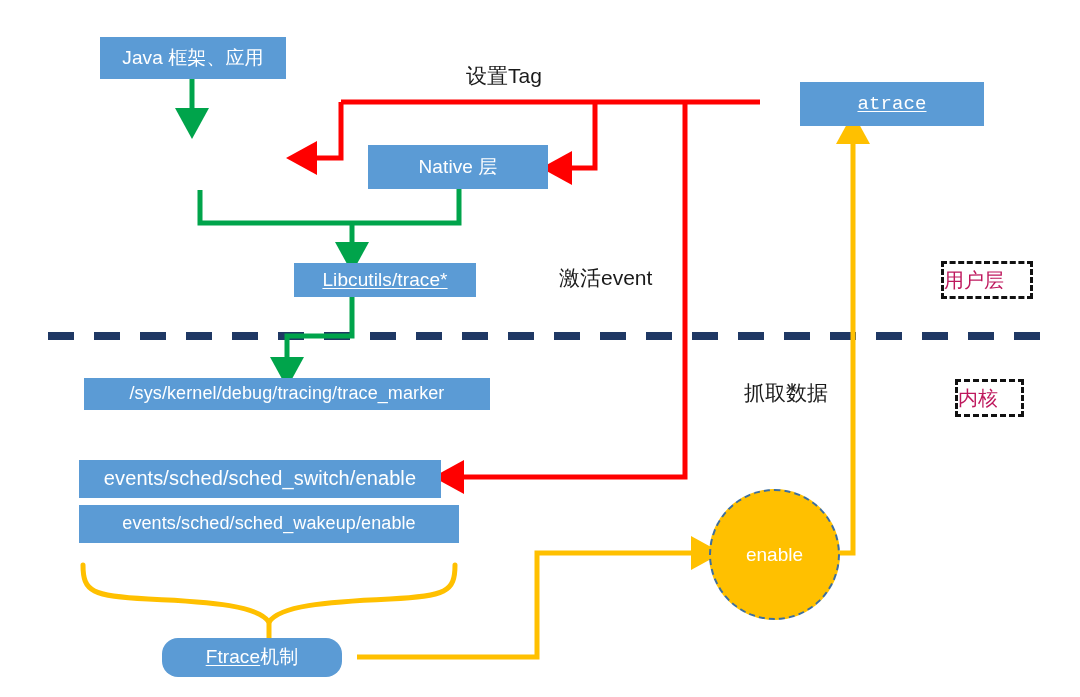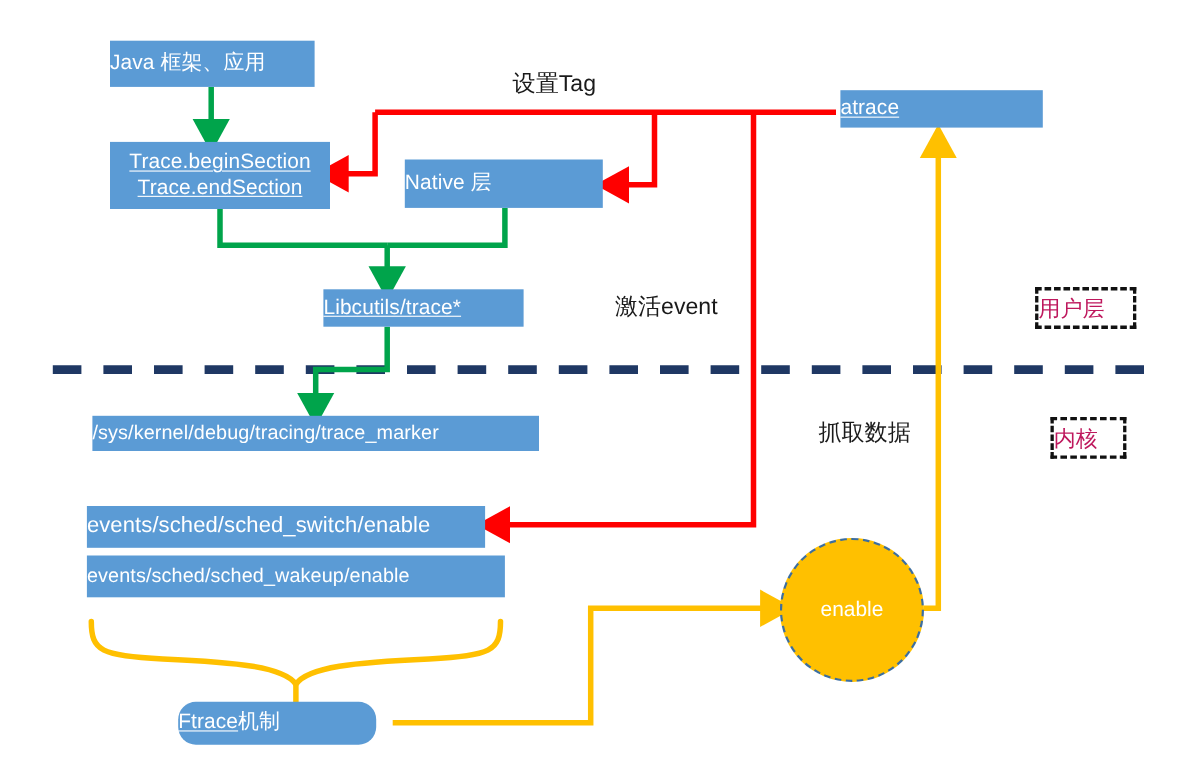--- a/index.html
+++ b/index.html
@@ -26,21 +26,21 @@
     height: 697px;
     pointer-events: none;
   }
   .node {
     position: absolute;
     box-sizing: border-box;
     background: #5B9BD5;
     color: #ffffff;
     display: flex;
     align-items: center;
-    justify-content: flex-start;
+    justify-content: center;
     text-align: center;
     line-height: 1.18;
     font-size: 19px;
     letter-spacing: .1px;
     white-space: nowrap;
     z-index: 3;
   }
   .node .ul {
     text-decoration: underline;
     text-decoration-color: #ffffff;
@@ -124,30 +124,26 @@
 
     <path d="M 357 657 L 537 657 L 537 553 L 707 553" fill="none" stroke="#FFC000" stroke-width="5" marker-end="url(#yh)"></path>
 
     <path d="M 840 553 L 853 553 L 853 128" fill="none" stroke="#FFC000" stroke-width="5" marker-end="url(#yh)"></path>
   </svg>
 
   <div class="node" style="left:100px; top:37px; width:186px; height:42px;">
     <span>Java 框架、应用</span>
   </div>
 
-  <div class="node" style="left:100px; top:129px; width:200px; height:61px; flex-direction:column; justify-content:center;">
-    <span class="line ul">Trace.beginSection</span>
-    <span class="line ul">Trace.endSection</span>
-  </div>
 
   <div class="node" style="left:368px; top:145px; width:180px; height:44px;">
     <span>Native 层</span>
   </div>
 
-  <div class="node" style="left:764px; top:82px; width:184px; height:34px;">
+  <div class="node" style="left:800px; top:82px; width:184px; height:44px;font-family:Liberation Mono, monospace;">
     <span class="ul">atrace</span>
   </div>
 
   <div class="node" style="left:262px; top:263px; width:182px; height:34px;margin-left:32px;">
     <span class="ul">Libcutils/trace*</span>
   </div>
 
   <div class="node" style="left:84px; top:378px; width:406px; height:32px; font-size:18px;">
     <span>/sys/kernel/debug/tracing/trace_marker</span>
   </div>

